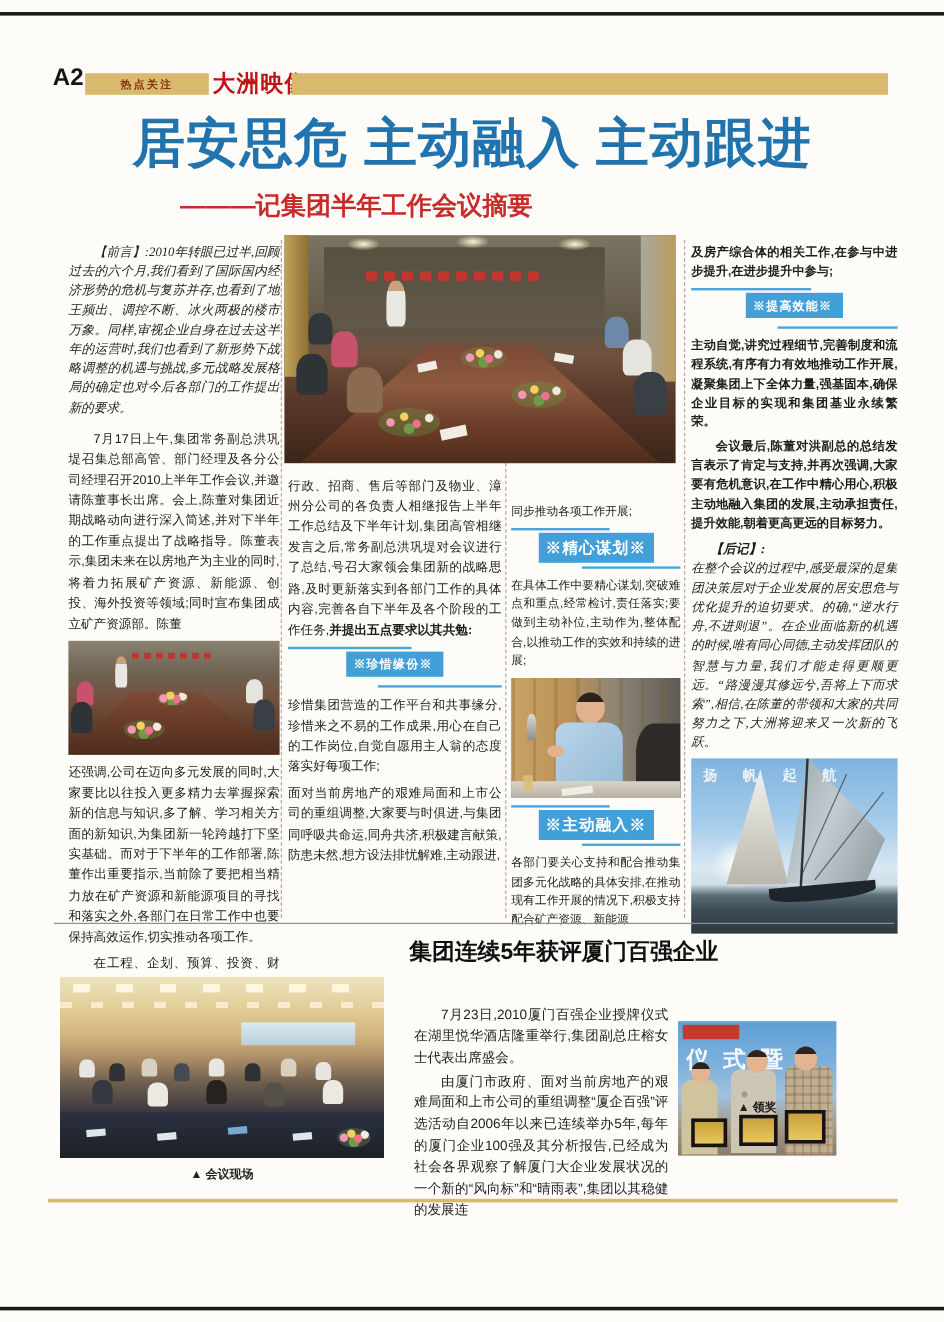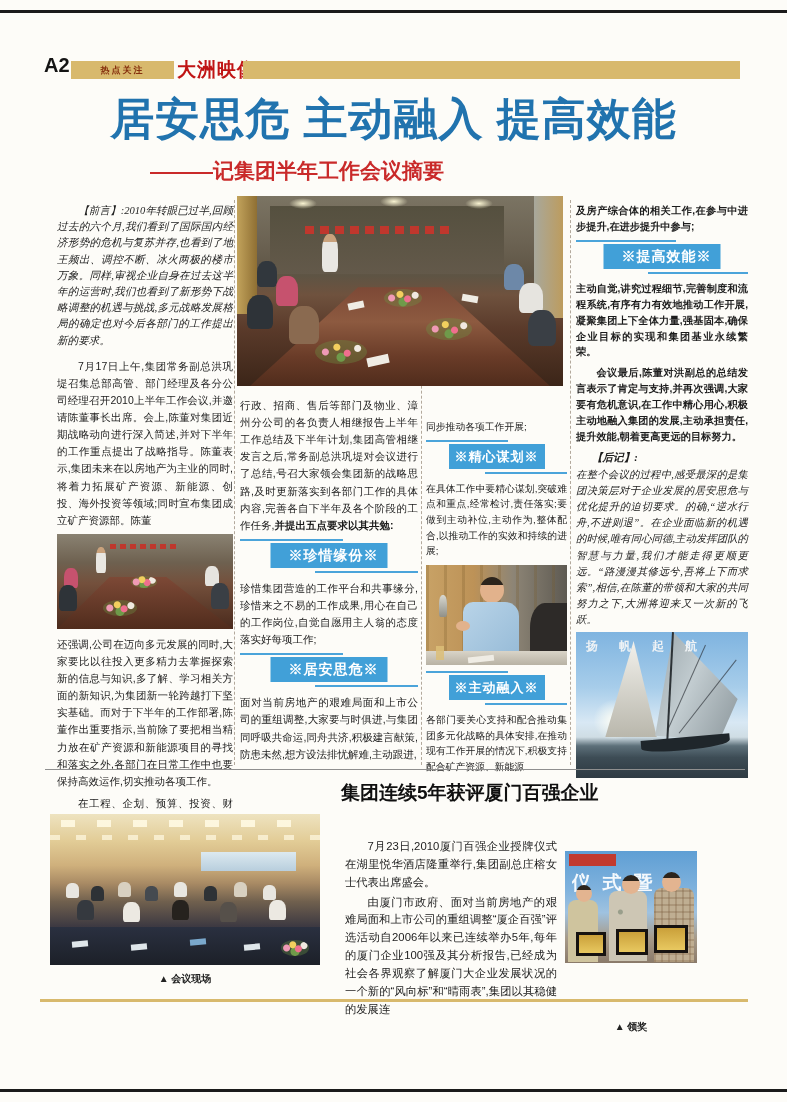--- a/index.html
+++ b/index.html
@@ -41,22 +41,22 @@
            font-size:10.6px;font-weight:bold;text-indent:1.5em;}
   .postscript{margin:0;font-family:"Liberation Serif",serif;font-style:italic;
               font-size:10.4px;line-height:1.55;text-align:justify;color:#222;}
 
   
   .banner{position:relative;height:34px;margin:5px 0 7px 0;}
   .banner .bl{position:absolute;height:2px;background:#4ba4da;}
   .banner .bl-top{top:0;left:0;width:58%;}
   .banner .bl-bot{bottom:0;right:0;width:58%;}
   .banner .bbox{position:absolute;top:4px;left:50%;transform:translateX(-50%);
-                background:#41a0d8;color:#fff;font-weight:bold;font-size:14px;
-                padding:4px 9px 3px 18px;white-space:nowrap;letter-spacing:1px;}
+                background:#41a0d8;color:#fff;font-weight:bold;font-size:10px;
+                padding:4px 9px 3px 6px;white-space:nowrap;letter-spacing:1px;}
   .col3 .banner .bbox{font-size:13px;padding:4px 6px 3px 6px;}
 
   
   .photo{overflow:hidden;}
   .abs{position:absolute;}
 
   .photo-main{position:absolute;left:237px;top:196px;width:326px;height:190px;
     background:linear-gradient(180deg,#7b7463 0%,#6b6252 25%,#5e5444 42%,#6f523e 52%,#5a3a2a 70%,#3b2518 100%);}
   .pm-wall{left:10%;top:5%;width:72%;height:36%;background:linear-gradient(180deg,#55503f,#63594a);}
   .pm-light{top:1%;width:28px;height:11px;border-radius:50%;
@@ -121,21 +121,21 @@
   .hl-lights1{left:4%;top:4%;width:92%;height:7px;opacity:.92;
     background:repeating-linear-gradient(90deg,#fff9e2 0 14px,rgba(0,0,0,0) 14px 36px);}
   .hl-lights2{left:0;top:14%;width:100%;height:5px;opacity:.7;
     background:repeating-linear-gradient(90deg,#fff9e2 0 10px,rgba(0,0,0,0) 10px 26px);}
   .hl-screen{right:9%;top:25%;width:35%;height:13%;background:linear-gradient(#dce9f0,#b8cedd);}
   .hl-table{left:0;bottom:0;width:100%;height:25%;background:linear-gradient(180deg,#2a3040,#1c2028);}
   .hl-paper{background:#dfe6ea;transform:rotate(-5deg);}
   .caption{position:absolute;text-align:center;font-size:10px;font-weight:bold;color:#222;
     font-family:"Liberation Serif",serif;}
   .capL{left:50px;top:972px;width:270px;}
-  .capR{left:565px;top:1020px;width:132px;}
+  .capR{left:565px;top:916px;width:132px;}
   .b-headline{position:absolute;left:341px;top:780px;width:410px;margin:0;font-size:19px;
     font-weight:900;color:#101010;letter-spacing:0;white-space:nowrap;}
   .bcol{position:absolute;color:#1c1c1c;}
   .bmid{left:345px;top:838px;width:212px;}
   .bright{left:557px;top:822px;width:192px;}
   .bbody{margin:0 0 2px 0;font-size:11.3px;line-height:1.58;text-align:justify;}
   .photo-award{position:absolute;left:565px;top:851px;width:132px;height:112px;
     background:linear-gradient(180deg,#5f9fd4 0%,#7fb2dd 34%,#9fc2e0 55%,#a79a88 78%,#8a7a6a 100%);}
   .aw-banner{left:3%;top:3%;width:36%;height:10%;background:#c23a2e;}
   .aw-chars{left:5%;top:17%;width:92%;color:rgba(255,255,255,.92);font-size:19px;font-weight:bold;
@@ -158,21 +158,21 @@
   <div id="topline" class="hline"></div>
   <div id="botline" class="hline"></div>
 
   <div class="pagenum">A2</div>
   <div class="goldbar g1">
     <span class="sectag">热点关注</span>
   </div>
   <div class="masthead">大洲映像</div>
   <div class="goldbar g2"></div>
 
-  <h1 class="headline">居安思危  主动融入  提高效能</h1>
+  <h1 class="headline">居安思危  主动融入  主动跟进</h1>
   <div class="subtitle">———记集团半年工作会议摘要</div>
 
   <div class="vsep" style="left:234px"></div>
   <div class="vsep" style="left:421px"></div>
   <div class="vsep" style="left:570px"></div>
 
   <div class="photo photo-main">
     <div class="abs pm-wall"></div>
     <div class="abs pm-light" style="left:16%"></div>
     <div class="abs pm-light" style="left:44%;top:0"></div>
@@ -216,25 +216,20 @@
   </div>
 
   <div class="col col2">
     <p class="body"><span>行政、招商、售后等部门及物业、漳州分公司的各负责人相继报告上半年工作总结及下半年计划,集团高管相继发言之后,常务副总洪巩堤对会议进行了总结,号召大家领会集团新的战略思路,及时更新落实到各部门工作的具体内容,完善各自下半年及各个阶段的工作任务,</span><b>并提出五点要求以其共勉:</b></p>
     <div class="banner">
       <span class="bl bl-top"></span>
       <span class="bbox">※珍惜缘份※</span>
       <span class="bl bl-bot"></span>
     </div>
     <p class="body">珍惜集团营造的工作平台和共事缘分,珍惜来之不易的工作成果,用心在自己的工作岗位,自觉自愿用主人翁的态度落实好每项工作;</p>
-    <div class="banner">
-      <span class="bl bl-top"></span>
-      <span class="bbox">※居安思危※</span>
-      <span class="bl bl-bot"></span>
-    </div>
     <p class="body">面对当前房地产的艰难局面和上市公司的重组调整,大家要与时俱进,与集团同呼吸共命运,同舟共济,积极建言献策,防患未然,想方设法排忧解难,主动跟进,</p>
   </div>
 
   <div class="col col3">
     <p class="body">同步推动各项工作开展;</p>
     <div class="banner">
       <span class="bl bl-top"></span>
       <span class="bbox">※精心谋划※</span>
       <span class="bl bl-bot"></span>
     </div>

